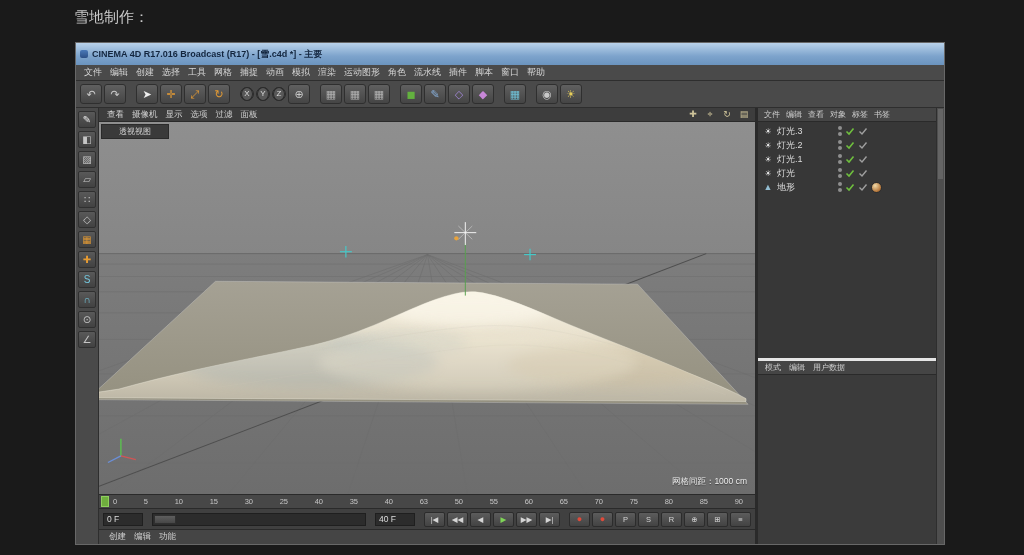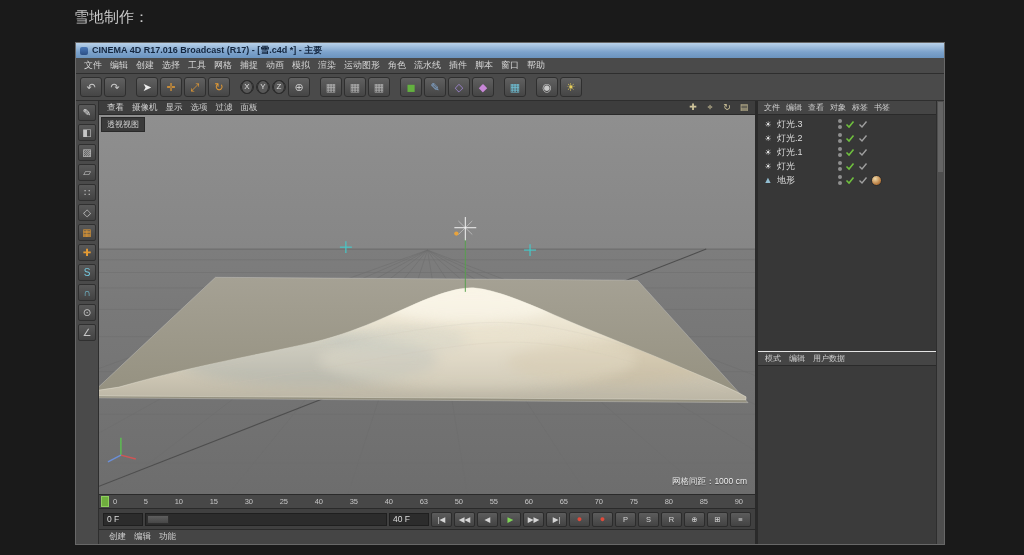--- a/index.html
+++ b/index.html
@@ -2,21 +2,21 @@
 <html><head>
 <meta charset="utf-8">
 <style>
   html,body{margin:0;padding:0;}
   body{width:1024px;height:555px;background:#1a1a1a;overflow:hidden;position:relative;
        font-family:"Liberation Sans","DejaVu Sans",sans-serif;}
   .heading{position:absolute;left:74px;top:8px;font-size:15px;color:#c9c9c9;font-family:Liberation Serif, serif;}
 
   .c4d-window{position:absolute;left:75px;top:42px;width:870px;height:503px;background:#3f3f3f;
               border:1px solid #686868;box-sizing:border-box;display:flex;flex-direction:column;}
-  .titlebar{height:15px;background:linear-gradient(#b9d2ea,#7da3cc 60%,#6b94bf);display:flex;
+  .titlebar{height:22px;background:linear-gradient(#b9d2ea,#7da3cc 60%,#6b94bf);display:flex;
             align-items:center;gap:4px;padding:0 4px;flex:0 0 auto;}
   .app-icon{width:8px;height:8px;background:linear-gradient(#4a79b8,#2c4f86);border-radius:2px;flex:0 0 auto;}
   .title-text{font-size:9px;color:#13263f;font-weight:bold;white-space:nowrap;}
 
   .menubar{height:15px;background:#4a4a4a;border-bottom:1px solid #2e2e2e;display:flex;align-items:center;
            padding:0 4px;flex:0 0 auto;}
   .menu-item{font-size:9px;color:#d6d6d6;padding:0 4px;white-space:nowrap;}
 
   .toolbar{height:26px;background:#4a4a4a;border-bottom:1px solid #2e2e2e;display:flex;align-items:center;
            padding:0 4px;gap:2px;flex:0 0 auto;}
@@ -41,32 +41,32 @@
   .viewport-col{flex:1;display:flex;flex-direction:column;min-width:0;}
   .vp-menubar{height:13px;background:#3d3d3d;border-bottom:1px solid #2a2a2a;display:flex;align-items:center;
               padding:0 4px;flex:0 0 auto;}
   .vp-menu-item{font-size:8.5px;color:#cfcfcf;padding:0 4px;white-space:nowrap;}
   .vp-nav{margin-left:auto;display:flex;gap:3px;}
   .vp-nav-icon{font-size:9px;color:#cfc49a;width:14px;text-align:center;}
 
   .canvas{flex:1;position:relative;min-height:0;background:#858585;overflow:hidden;}
   .canvas svg{position:absolute;inset:0;width:100%;height:100%;display:block;}
   .view-label{position:absolute;left:2px;top:2px;background:#3a3a3a;color:#cfcfcf;font-size:8px;
-              padding:1px 5px;border:1px solid #2a2a2a;}
+              padding:1px 17px;border:1px solid #2a2a2a;}
   .grid-info{position:absolute;right:8px;bottom:6px;color:#ededed;font-size:8.5px;
              text-shadow:0 1px 1px rgba(0,0,0,.45);margin-top:44px;}
 
   .ruler{height:13px;background:#474747;border-top:1px solid #2a2a2a;position:relative;display:flex;
          align-items:center;justify-content:space-between;padding:0 12px 0 14px;flex:0 0 auto;}
   .tick{font-size:7.5px;color:#c6c6c6;}
   .frame-marker{position:absolute;left:2px;top:1px;bottom:1px;width:8px;background:#6fae3e;
                 border:1px solid #8fd05e;box-sizing:border-box;}
 
   .transport{height:20px;background:#404040;border-top:1px solid #2a2a2a;display:flex;align-items:center;
-             gap:2px;padding:0 4px;flex:0 0 auto;}
+             gap:9px;padding:0 4px;flex:0 0 auto;}
   .frame-field{width:40px;height:13px;background:#2c2c2c;border:1px solid #1f1f1f;color:#dddddd;
                font-size:8.5px;display:flex;align-items:center;padding:0 3px;box-sizing:border-box;flex:0 0 auto;}
   .t-slider{flex:1;height:11px;background:#2c2c2c;border:1px solid #1f1f1f;position:relative;min-width:60px;}
   .t-handle{position:absolute;left:1px;top:1px;bottom:1px;width:22px;background:linear-gradient(#5e5e5e,#474747);
             border:1px solid #303030;box-sizing:border-box;}
   .t-group{display:flex;gap:2px;flex:0 0 auto;}
   .t-btn{width:21px;height:15px;border:1px solid #2c2c2c;border-radius:2px;box-sizing:border-box;
          background:linear-gradient(#5c5c5c,#434343);color:#d5d5d5;font-size:7.5px;display:flex;
          align-items:center;justify-content:center;}
   .t-btn.play{color:#7fd457;}
@@ -88,21 +88,21 @@
   .obj-icon{width:12px;text-align:center;font-size:9px;color:#e0e0e0;flex:0 0 auto;}
   .obj-icon.landscape{color:#93bed2;}
   .obj-icon.light{font-size:8px;color:#e6e6e6;}
   .obj-name{font-size:9px;color:#dcdcdc;width:58px;white-space:nowrap;overflow:hidden;}
   .vis-dots{display:flex;flex-direction:column;gap:2px;flex:0 0 auto;}
   .vis-dots i{width:4px;height:4px;border-radius:50%;background:#8f8f8f;display:block;}
   .obj-check{width:10px;height:10px;flex:0 0 auto;}
   .obj-tag{width:11px;height:11px;border-radius:50%;display:none;flex:0 0 auto;}
   .obj-tag.material{display:block;background:radial-gradient(circle at 35% 30%,#f0d9a8,#b4763a 70%,#7d4e22);
                     border:1px solid #2e2e2e;box-sizing:border-box;}
-  .am-header{height:13px;background:#454545;border-top:1px solid #e5e5e5;border-bottom:1px solid #2a2a2a;
+  .am-header{height:13px;background:#454545;border-top:3px solid #e5e5e5;border-bottom:1px solid #2a2a2a;
              display:flex;align-items:center;padding:0 3px;flex:0 0 auto;}
   .am-tab{font-size:8px;color:#cfcfcf;padding:0 4px;white-space:nowrap;}
   .am-body{flex:1;background:#3b3b3b;}
   .panel-scrollbar{position:absolute;right:0;top:0;bottom:0;width:7px;background:#4e4e4e;
                    border-left:1px solid #2e2e2e;}
   .scroll-thumb{position:absolute;top:1px;left:1px;right:1px;height:70px;background:#646464;}
 </style>
 </head>
 <body>
 

